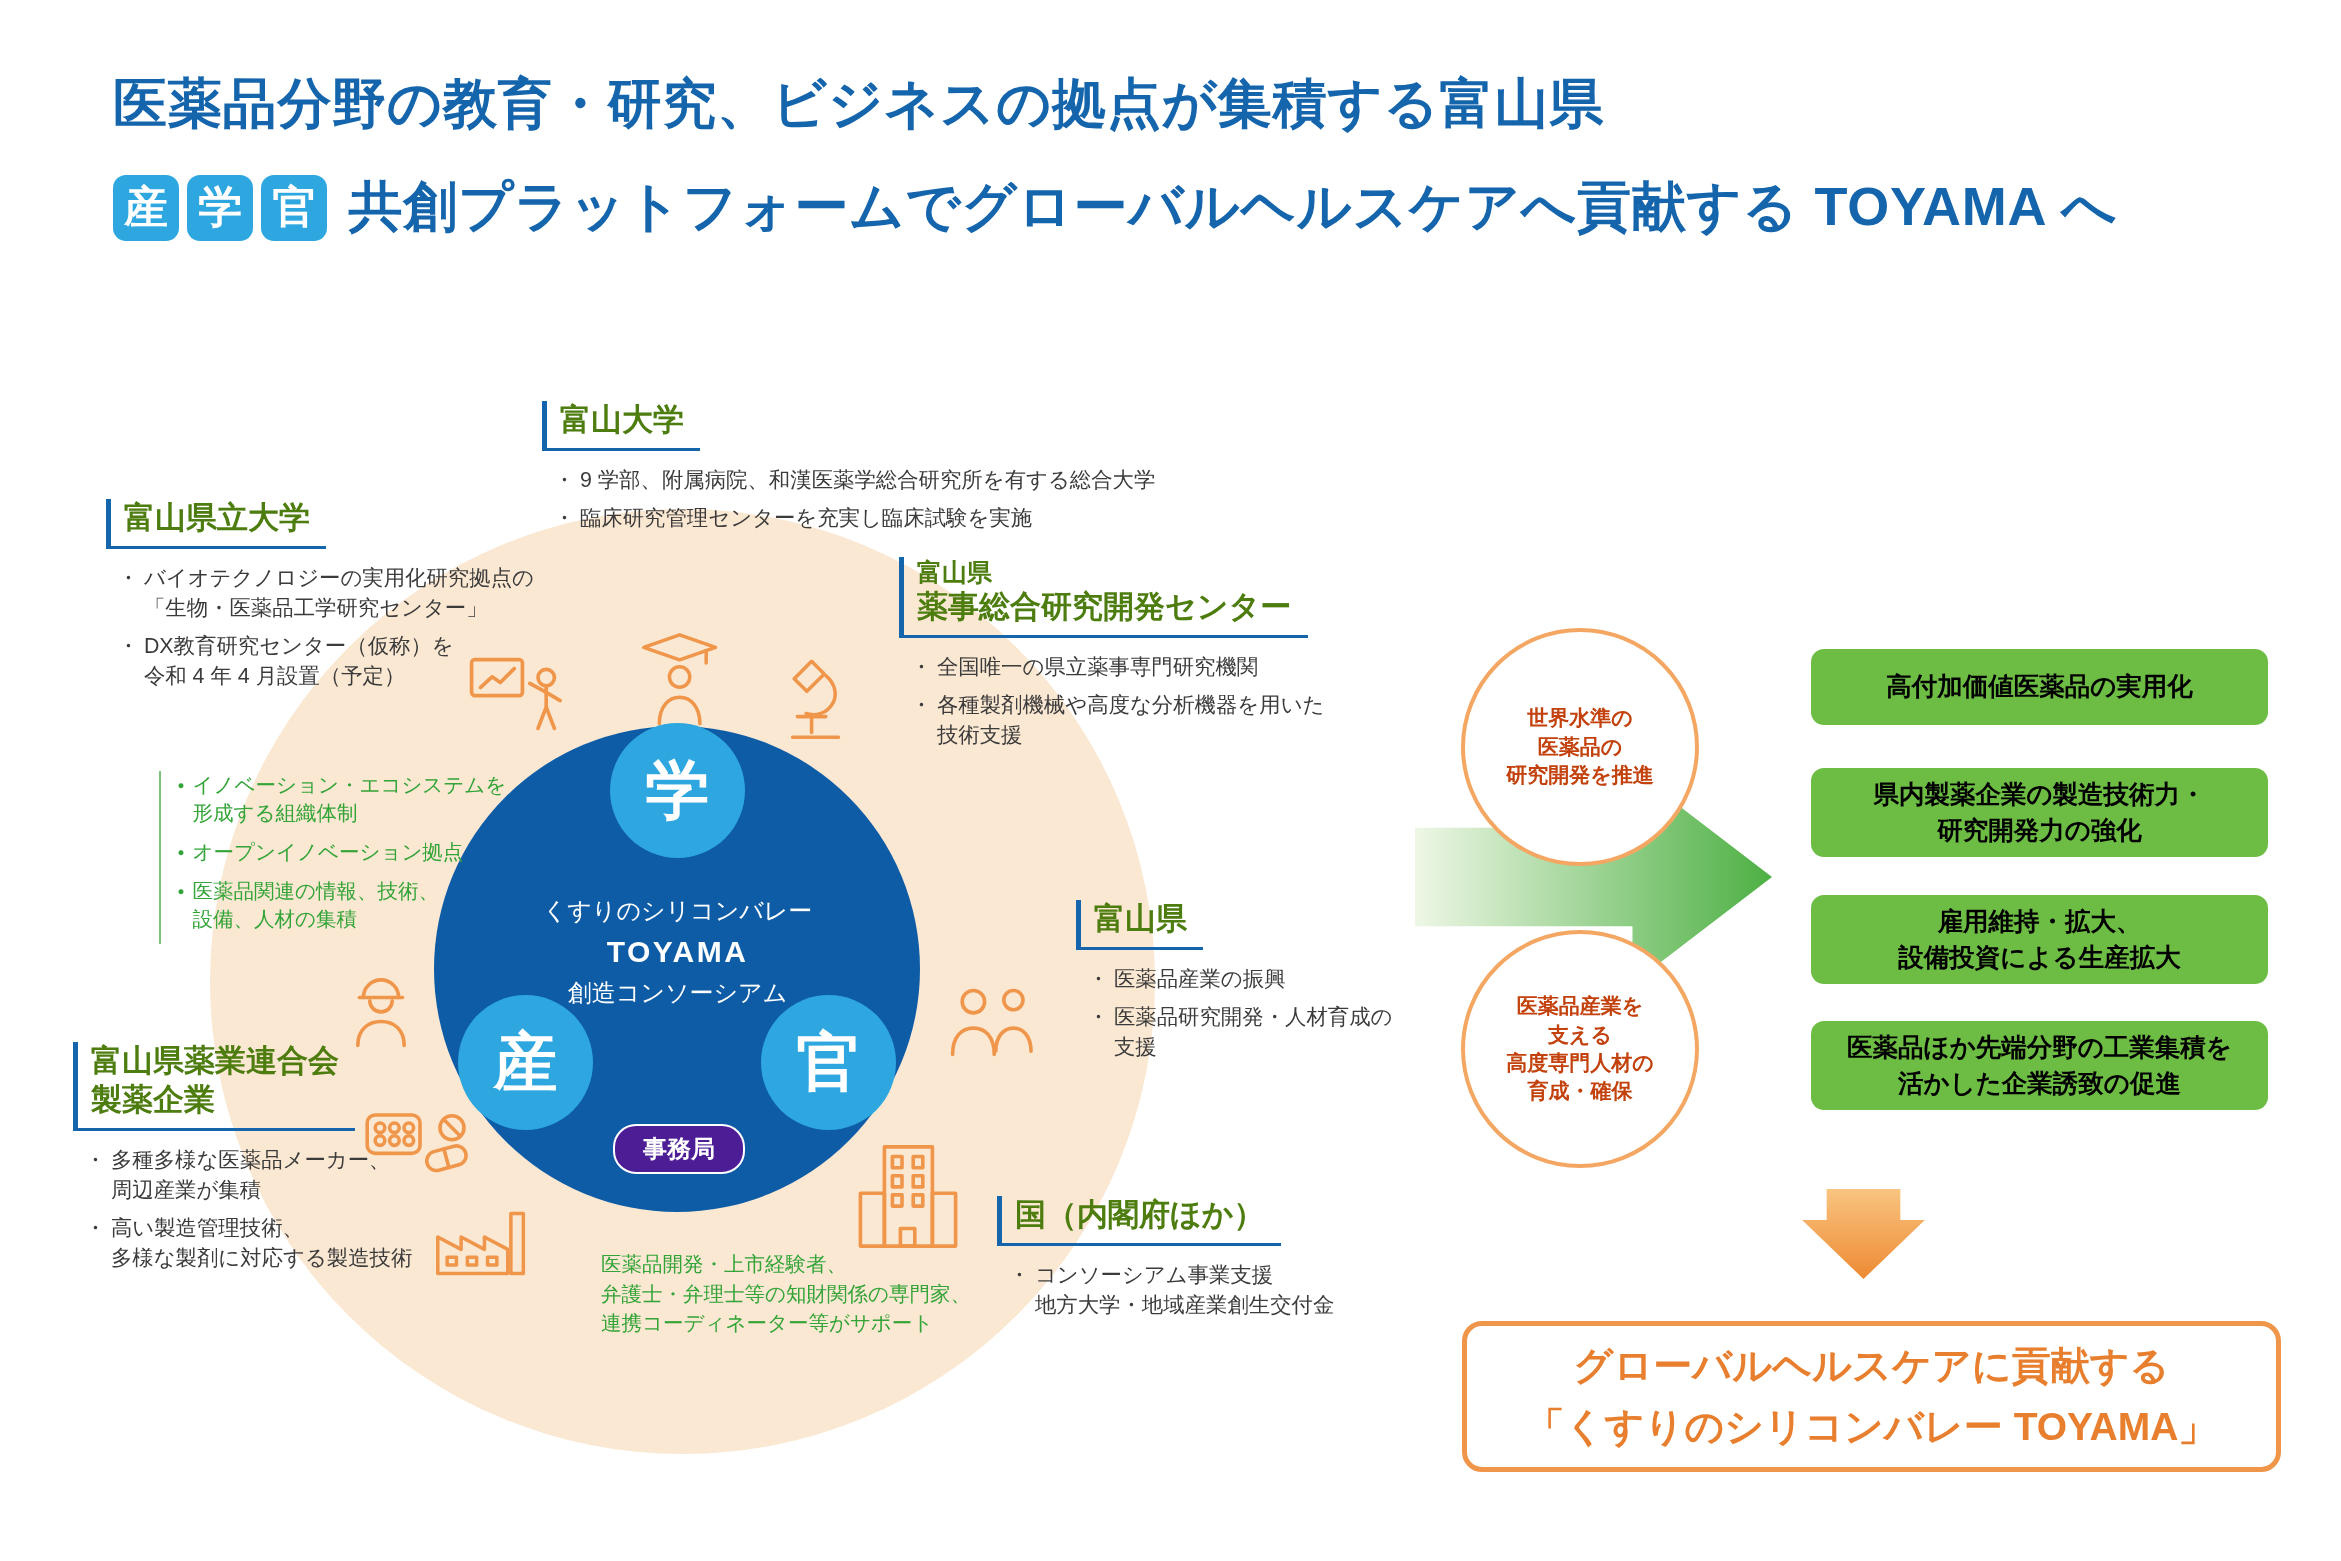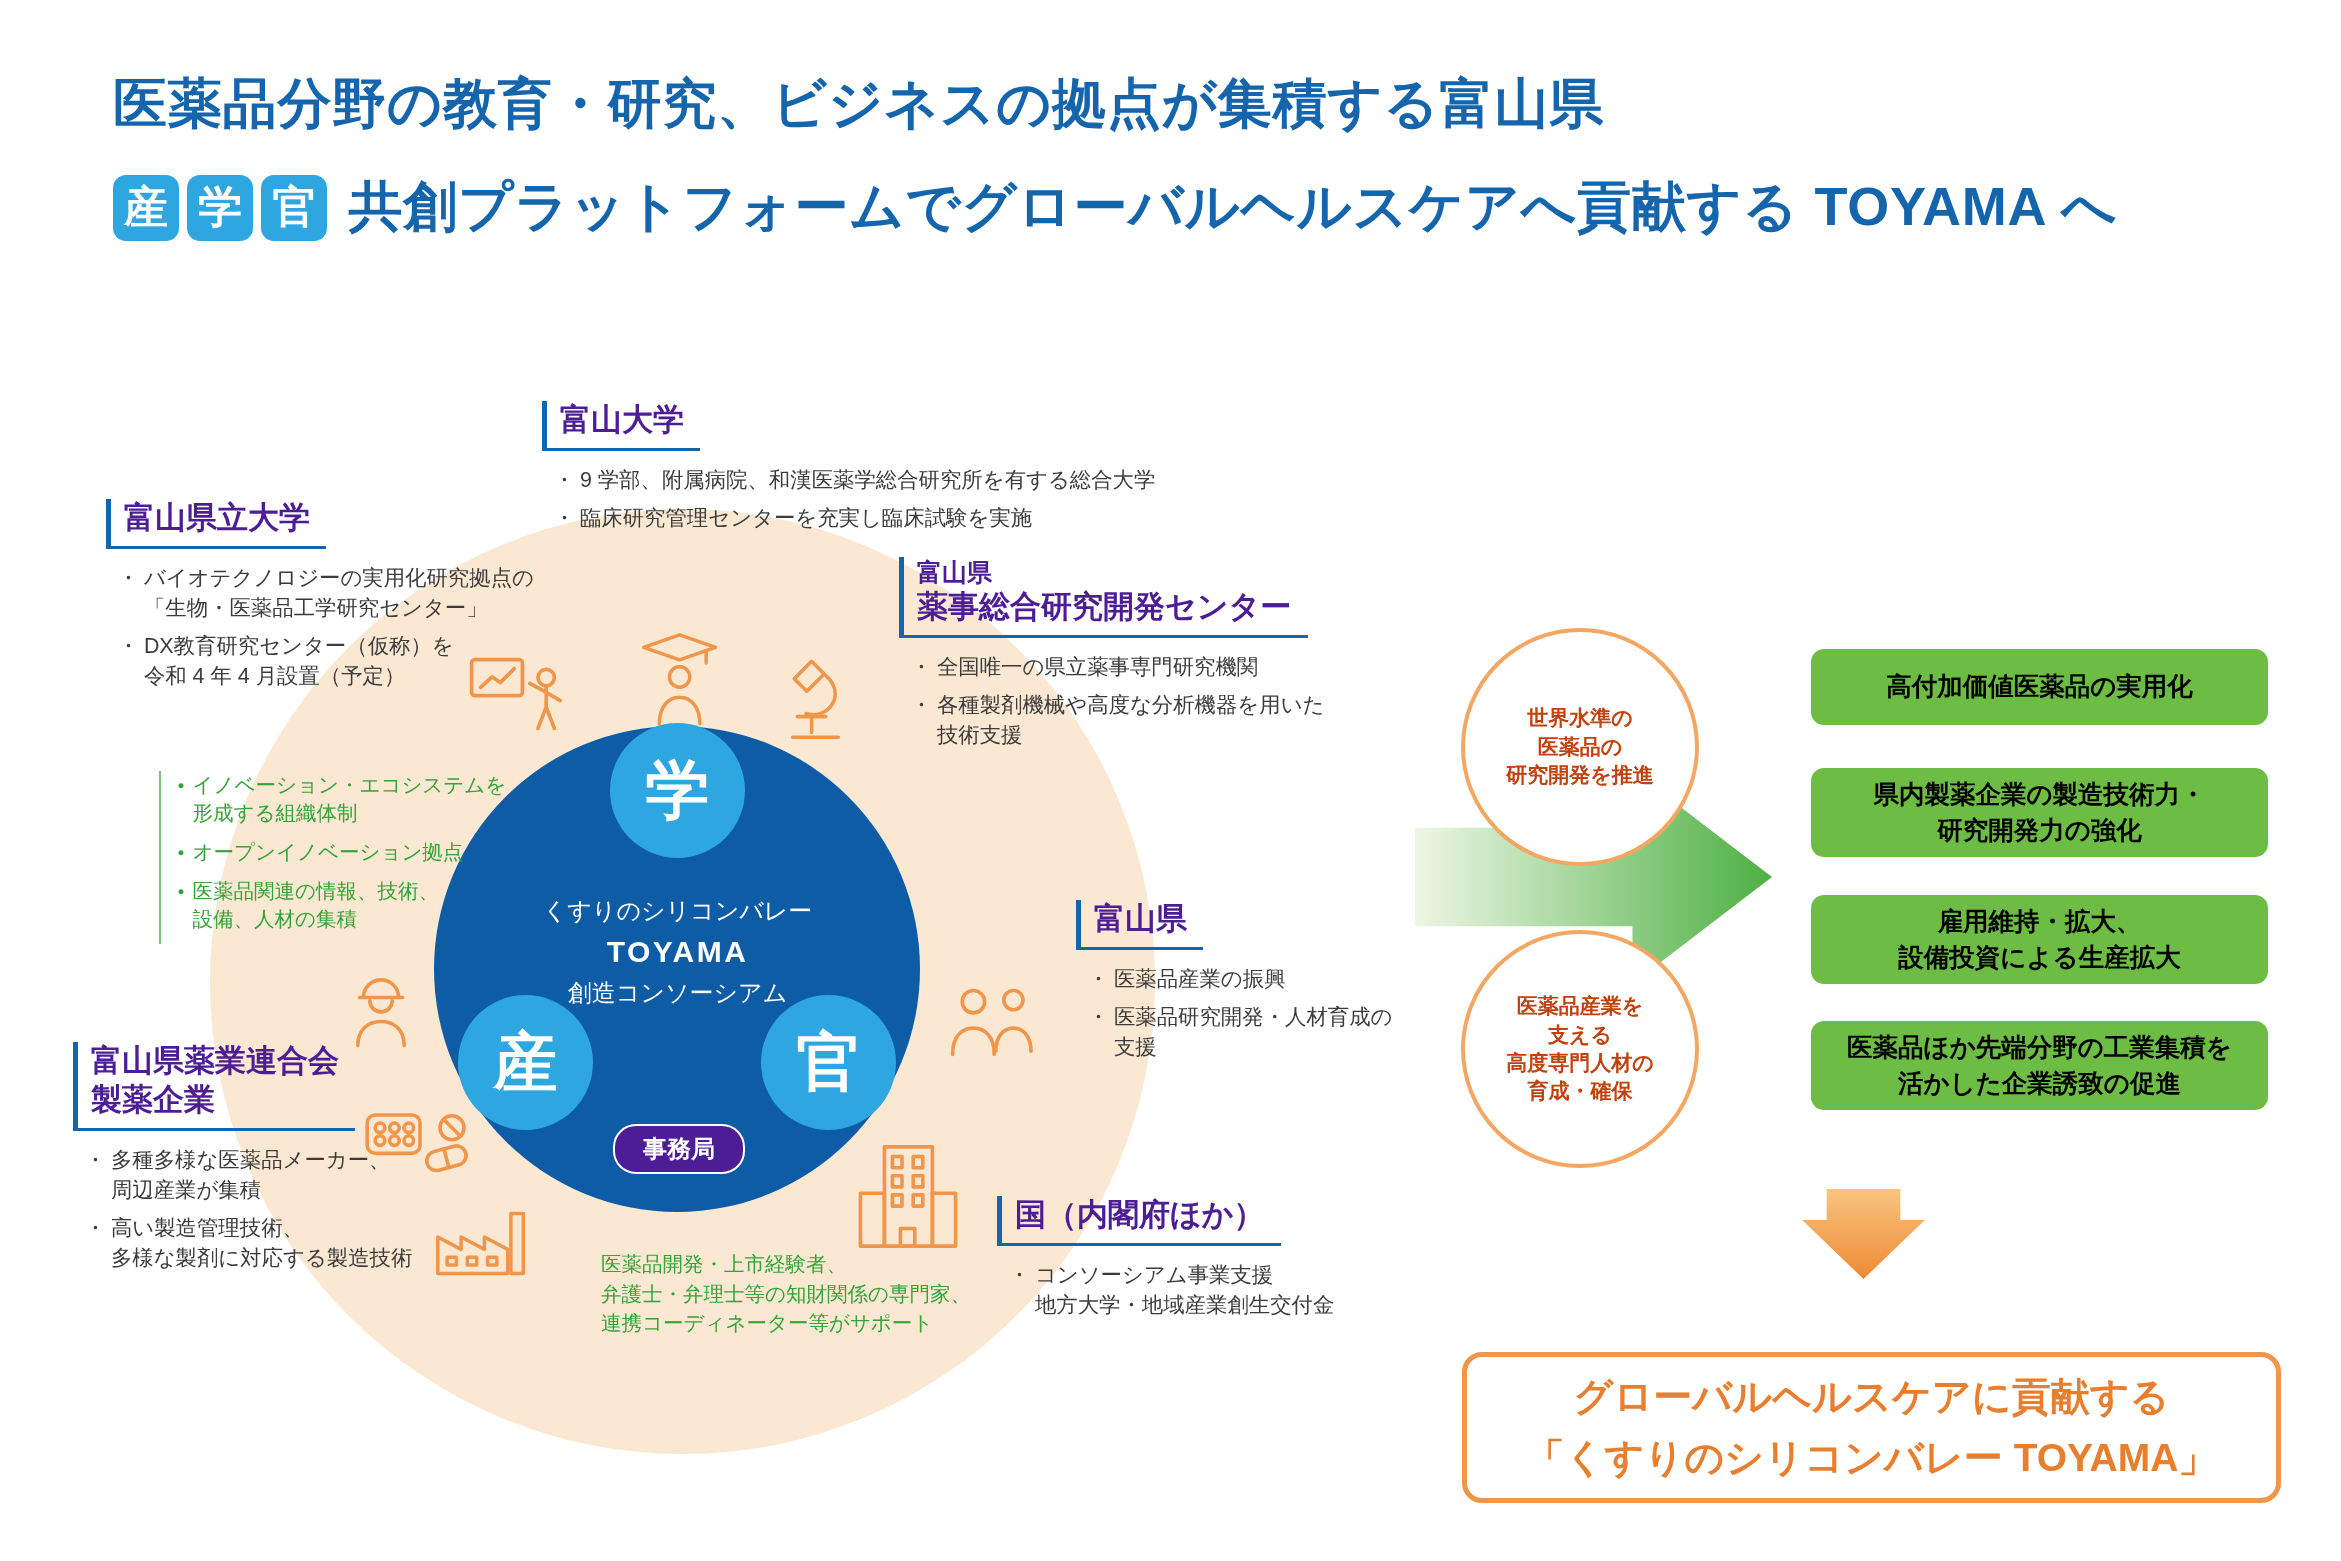--- a/index.html
+++ b/index.html
@@ -24,21 +24,21 @@
   .core-text .l1{font-size:24px;}
   .core-text .l2{font-size:30px;font-weight:700;letter-spacing:2.5px;margin:8.2px 0;}
   .core-text .l3{font-size:24px;}
   .office-pill{left:613px;top:1124px;width:128px;height:46px;border-radius:23px;background:#4c1d95;
                border:2.5px solid #ffffff;color:#fff;font-size:24px;font-weight:700;
                display:flex;align-items:center;justify-content:center;z-index:4;}
   .support-note{left:601px;top:1249px;color:#33a437;font-size:20.5px;line-height:1.45;z-index:4;}
 
   
   .sec{z-index:5;}
-  .sec-head{display:inline-block;color:#4c1d95;font-weight:700;font-size:31px;line-height:1.25;
+  .sec-head{display:inline-block;color:#4d7c0f;font-weight:700;font-size:31px;line-height:1.25;
             border-left:5.8px solid #1565ad;border-bottom:3.3px solid #1565ad;padding:0 16.4px 8.2px 13px;}
   .sec-head .small{font-size:25px;font-weight:700;}
   .bullets{margin:15px 0 0 11.5px;font-size:21.4px;color:#3b3b3b;line-height:1.4;}
   .bullet-item{display:flex;margin-bottom:8.2px;}
   .bm{flex:0 0 auto;margin-right:5px;}
 
   
   .eco-list{left:159px;top:771px;z-index:5;border-left:2.5px solid #7cc37c;padding-left:16.4px;}
   .eco-item{display:flex;color:#33a437;font-size:20.5px;line-height:1.35;margin-bottom:11.5px;}
   .eco-dot{flex:0 0 auto;font-size:11.5px;margin:7.4px 8.2px 0 0;}
@@ -51,21 +51,21 @@
 
   
   .outcome-box{left:1811px;width:457px;background:#6dbd45;border-radius:13px;color:#000000;font-weight:700;
                font-size:25.5px;line-height:1.4;text-align:center;display:flex;align-items:center;
                justify-content:center;z-index:5;}
 
   
   .down-arrow{left:1802px;top:1189px;z-index:5;}
   .goal-box{left:1462px;top:1321px;width:809px;height:141px;background:#fff;border:5.8px solid #f0964b;
             border-radius:20px;color:#e87f2f;font-weight:700;font-size:39px;line-height:1.55;
-            text-align:center;display:flex;flex-direction:column;align-items:center;justify-content:center;z-index:5;margin-top:31px;}
+            text-align:center;display:flex;flex-direction:column;align-items:center;justify-content:center;z-index:5;}
 
   
   .icon{z-index:1;}
   .icon svg{display:block;}
   .icon path,.icon rect,.icon circle,.icon polygon,.icon line{stroke:#f0964b;fill:none;
             stroke-width:4.5;stroke-linecap:round;stroke-linejoin:round;}
 </style>
 </head>
 <body>
 

